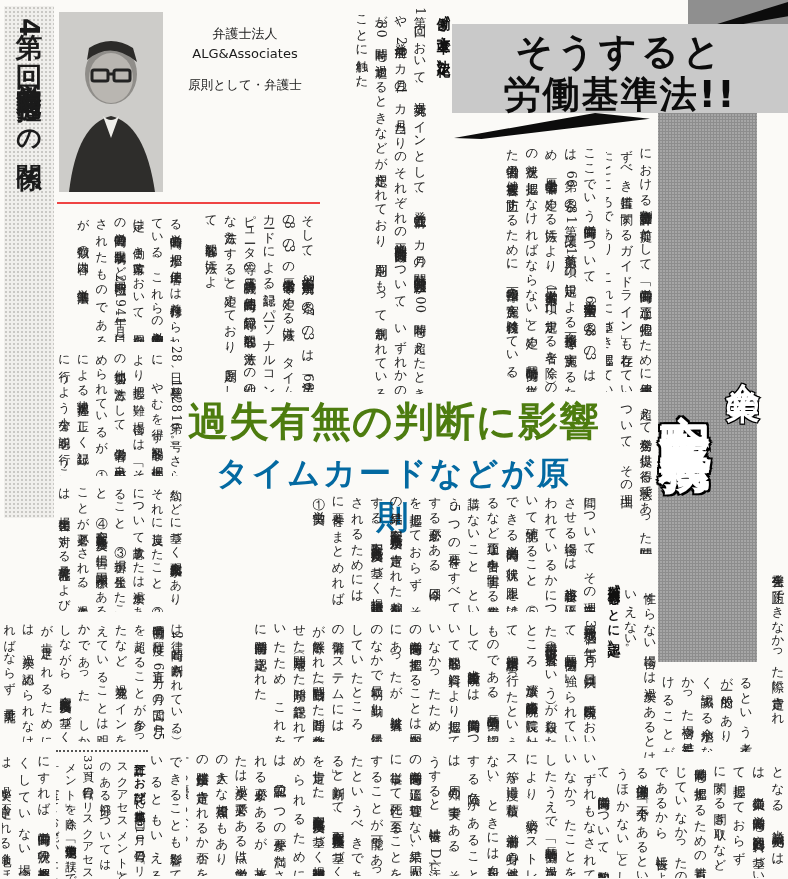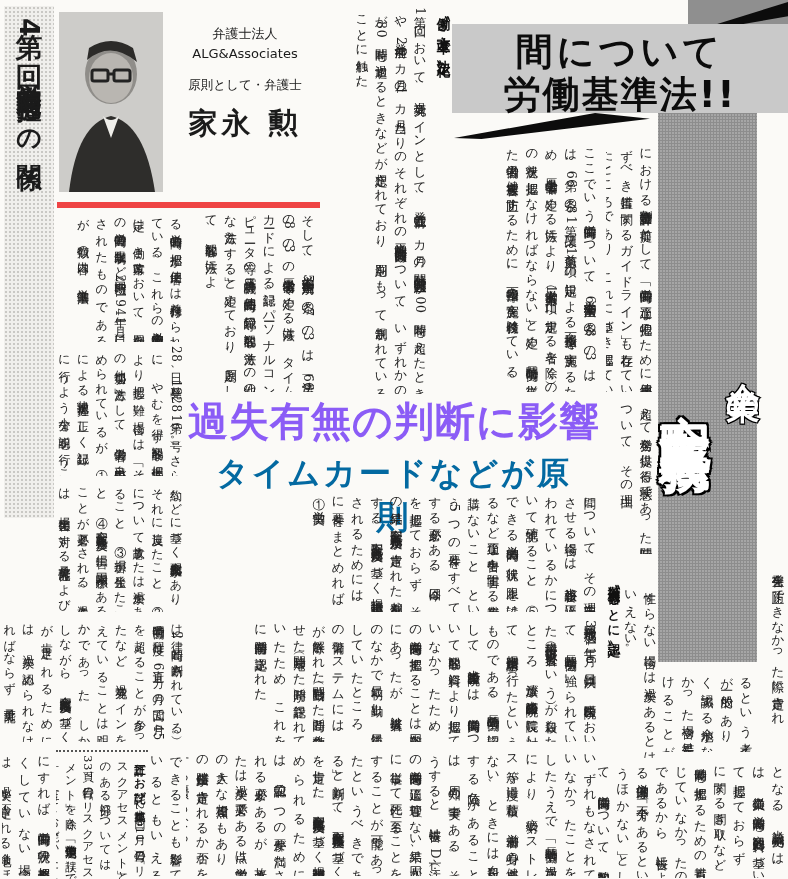--- a/index.html
+++ b/index.html
@@ -19,21 +19,21 @@
     position:absolute;left:4px;top:6px;width:50px;height:512px;
     writing-mode:vertical-rl;display:flex;align-items:center;
     background-color:#f0efec;
     background-image:radial-gradient(#c9c8c4 1px,transparent 1.3px);
     background-size:4px 4px;
     font-family:"DejaVu Sans","Liberation Sans",sans-serif;
   }
   .series .round{font-size:27px;font-weight:bold;letter-spacing:6px;margin-top:6px;}
   .series .stitle{font-size:25px;font-weight:bold;letter-spacing:3px;margin-top:14px;}
   
-  .author{position:absolute;left:57px;top:6px;width:263px;height:196px;border-bottom:6px solid #ef4444;}
+  .author{position:absolute;left:57px;top:6px;width:263px;height:196px;border-bottom:2px solid #ef4444;}
   .author .photo{position:absolute;left:2px;top:6px;width:104px;height:180px;background:#cfcecb;}
   .author .info{position:absolute;left:116px;top:18px;width:144px;text-align:center;
     font-family:"DejaVu Sans","Liberation Sans",sans-serif;}
   .author .firm{font-size:13px;line-height:1.5;}
   .author .role{font-size:12.5px;margin-top:14px;}
   .author .name{font-size:29px;font-weight:bold;margin-top:10px;letter-spacing:4px;
     font-family:"DejaVu Serif","Liberation Serif",serif;}
   
   .vlabel{
     position:absolute;writing-mode:vertical-rl;font-weight:bold;
@@ -65,21 +65,21 @@
     -webkit-text-stroke:2px #000;paint-order:stroke fill;
     text-shadow:1px 1px 0 #000,-1px -1px 0 #000,1px -1px 0 #000,-1px 1px 0 #000;
   }
   .titlebox .big{
     font-size:52px;font-weight:900;letter-spacing:6px;color:#fff;margin-top:6px;
     -webkit-text-stroke:2.5px #000;paint-order:stroke fill;
     text-shadow:2px 2px 0 #000,-2px -2px 0 #000,2px -2px 0 #000,-2px 2px 0 #000;
   }
   
   .hl1{position:absolute;left:186px;top:394px;width:416px;height:56px;
-    font-size:40px;font-weight:900;letter-spacing:1px;text-align:center;color:#8b5cf6;}
+    font-size:40px;font-weight:900;letter-spacing:1px;text-align:center;color:#4d7c0f;}
   .hl2{position:absolute;left:202px;top:452px;width:384px;height:42px;
     font-size:32px;font-weight:900;letter-spacing:3px;text-align:center;color:#0369a1;}
   
   .correction{
     position:absolute;left:56px;top:750px;width:92px;height:126px;
     border-top:2px dotted #555;padding-top:3px;
     writing-mode:vertical-rl;overflow:hidden;font-size:11.5px;line-height:1.5;letter-spacing:0.4px;
   }
   .correction .chead{font-weight:bold;font-family:"DejaVu Sans","Liberation Sans",sans-serif;}
 </style>
@@ -105,31 +105,30 @@
         <line x1="49" y1="62" x2="55" y2="62" stroke="#222" stroke-width="3"></line>
         <path d="M28 48 Q52 28 78 50 L74 36 Q52 22 30 36 Z" fill="#2c2b29"></path>
         <path d="M10 180 Q18 112 52 104 Q86 112 96 180 Z" fill="#2e2d2b"></path>
         <path d="M44 104 L52 126 L60 104 Q52 112 44 104" fill="#efeeea"></path>
       </svg>
     </div>
     <div class="info">
       <div class="firm">弁護士法人</div>
       <div class="firm">ALG&amp;Associates</div>
       <div class="role">原則として・弁護士</div>
-      <div class="name">家永 勲</div>
     </div>
   </div>
 
   <div class="vlabel" style="left:431px;top:4px;width:22px;height:142px;">〝働き方改革で法定化〟</div>
 
   <div class="banner">
     <div class="darkblock"></div>
     <div class="pennant"></div>
     <div class="band"></div>
-    <div class="btext l1">間について</div>
+    <div class="btext l1">そうすると</div>
     <div class="btext l2">労働基準法!!</div>
     <div class="swoosh"></div>
   </div>
 
   <div class="titlebox">
     <span class="lead">企業の</span>
     <span class="big">安全配慮義務</span>
   </div>
 
   <div class="hl1">過失有無の判断に影響</div>

